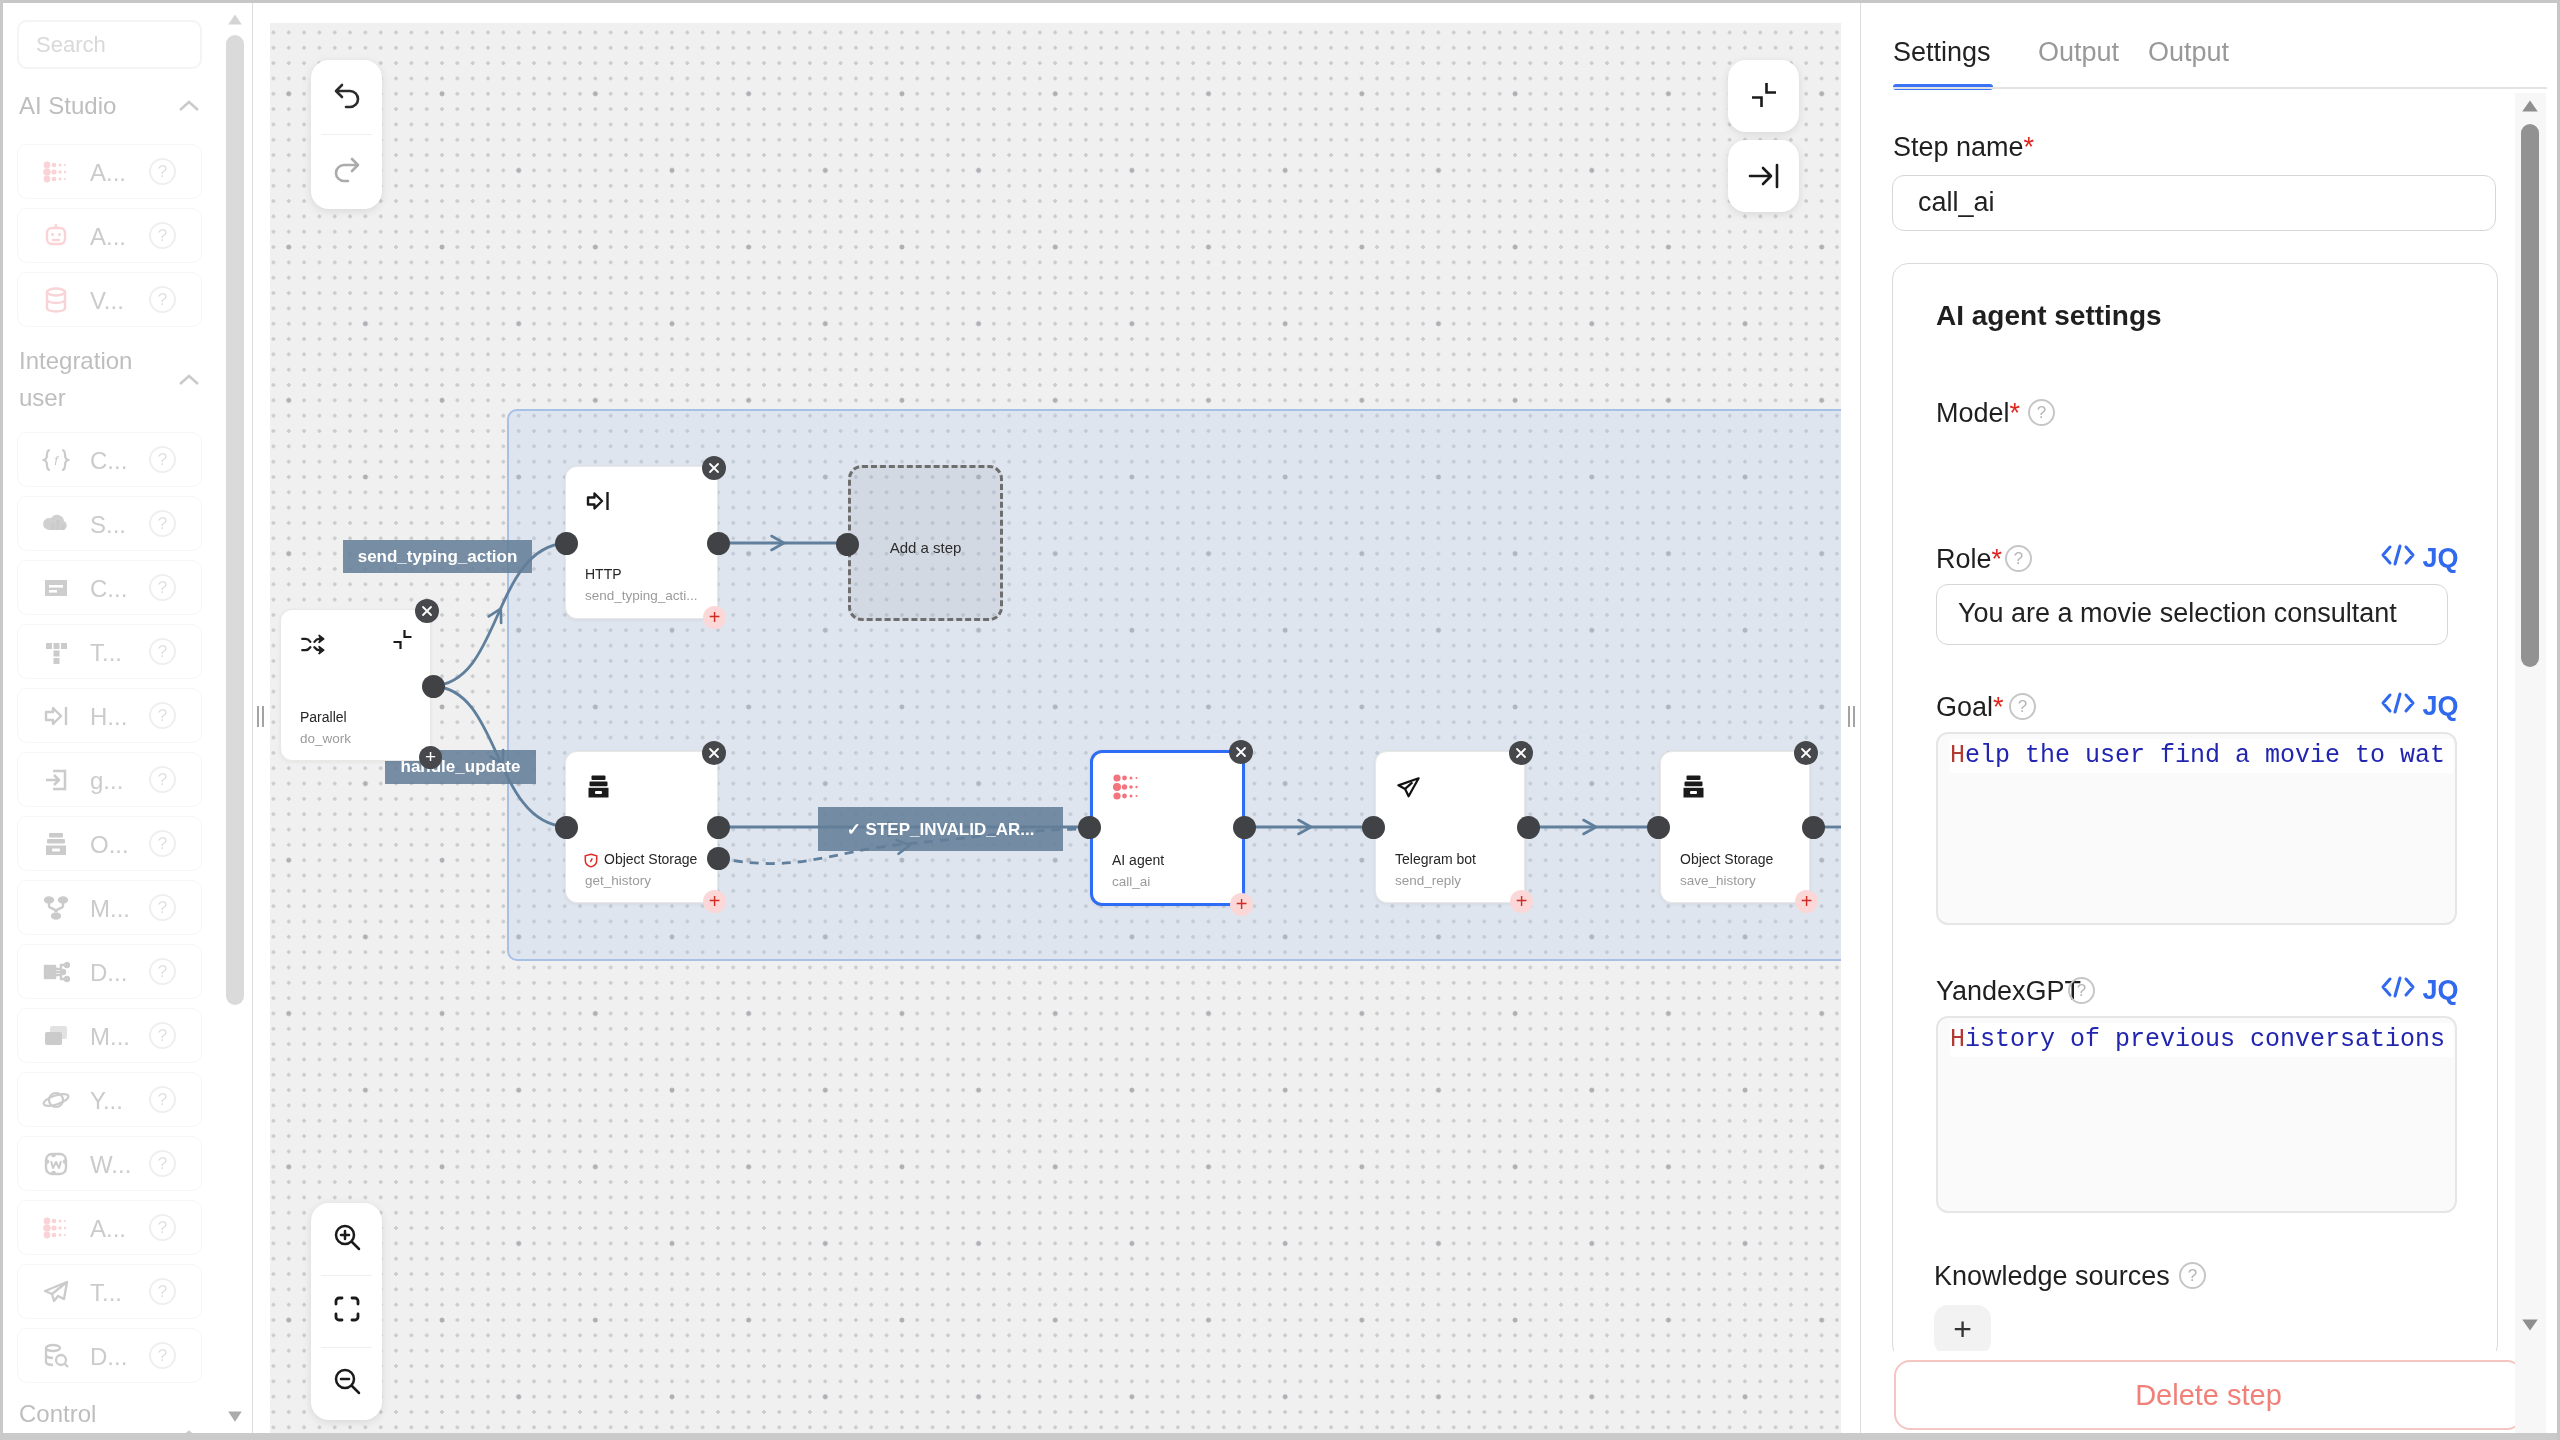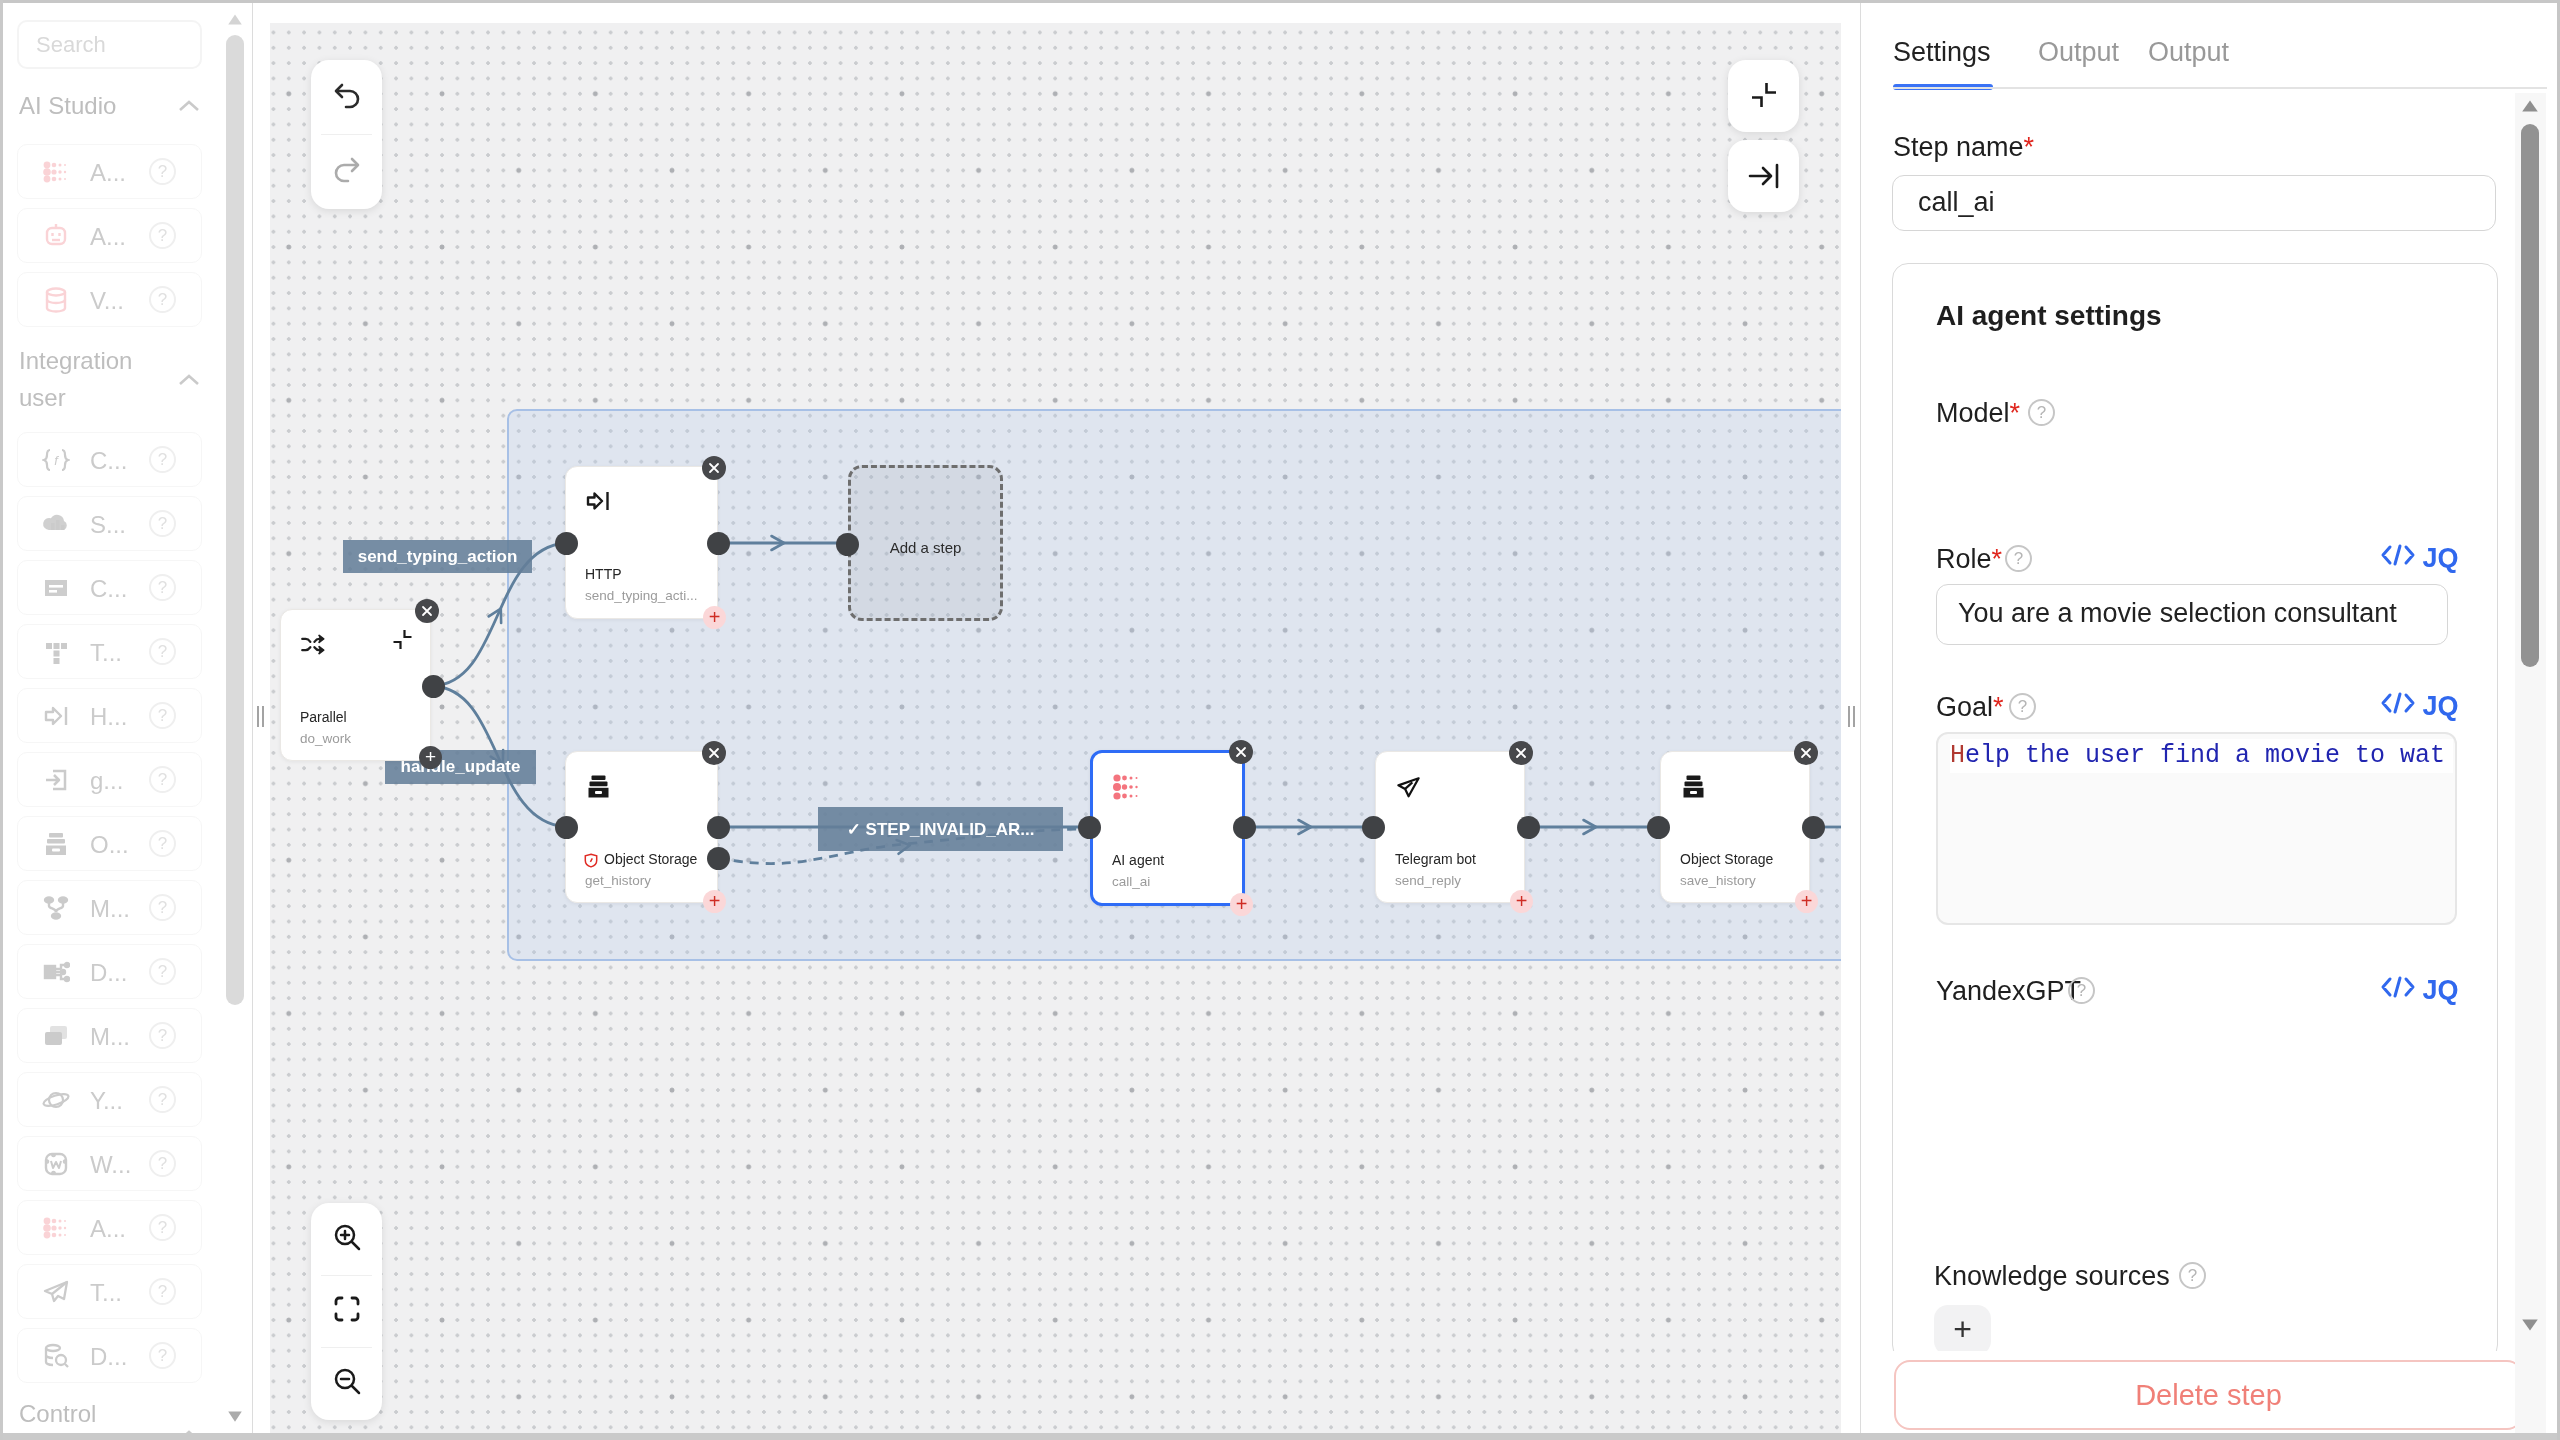--- a/index.html
+++ b/index.html
@@ -529,20 +529,23 @@
       </svg>&nbsp;JQ</div>
     <div class="codebox" style="top:732px; height:193px;">
       <div class="codeline"><b>H</b>elp the user find a movie to wat</div>
     </div>
 
     <div class="plabel" style="left:75px; top:976px;">YandexGPT</div>
     <div class="qcirc" style="left:207px; top:977px;">?</div>
     <div class="jq" style="left:520px; top:975px;"><svg width="34" height="24" viewBox="0 0 34 24" fill="none" stroke="#3068ee" stroke-width="3" stroke-linecap="round" stroke-linejoin="round">
         <path d="M9 4L2 12l7 8M25 4l7 8-7 8M19 3l-5 18"></path>
       </svg>&nbsp;JQ</div>
+    <div class="codebox" style="top:1016px; height:197px;">
+      <div class="codeline"><b>H</b>istory of previous conversations</div>
+    </div>
 
     <div class="plabel" style="left:73px; top:1261px;">Knowledge sources</div>
     <div class="qcirc" style="left:318px; top:1262px;">?</div>
     <div style="position:absolute; left:73px; top:1305px; width:57px; height:50px; background:#f2f2f3; border-radius:14px; font-size:32px; color:#333; text-align:center; line-height:48px;">+</div>
   <div id="footer">
       <div id="delbtn">Delete step</div>
     </div>
   <div id="p-track"></div>
   <div id="p-thumb"></div>
   <svg style="position:absolute; left:658px; top:99px;" width="22" height="14" viewBox="0 0 24 18">

